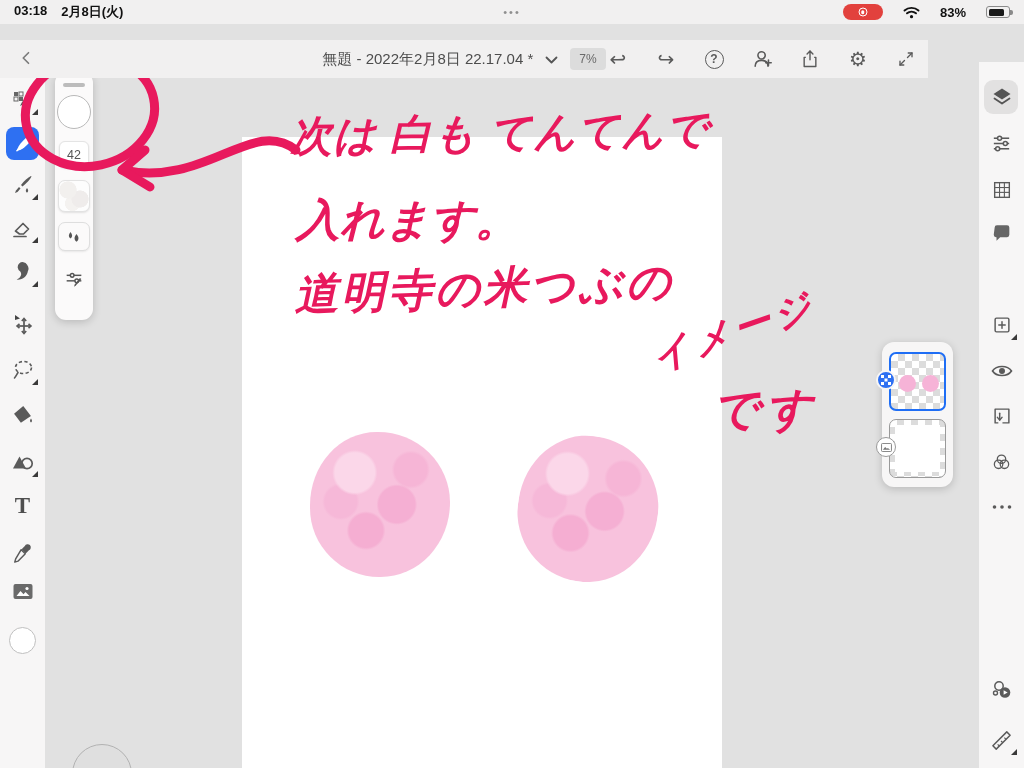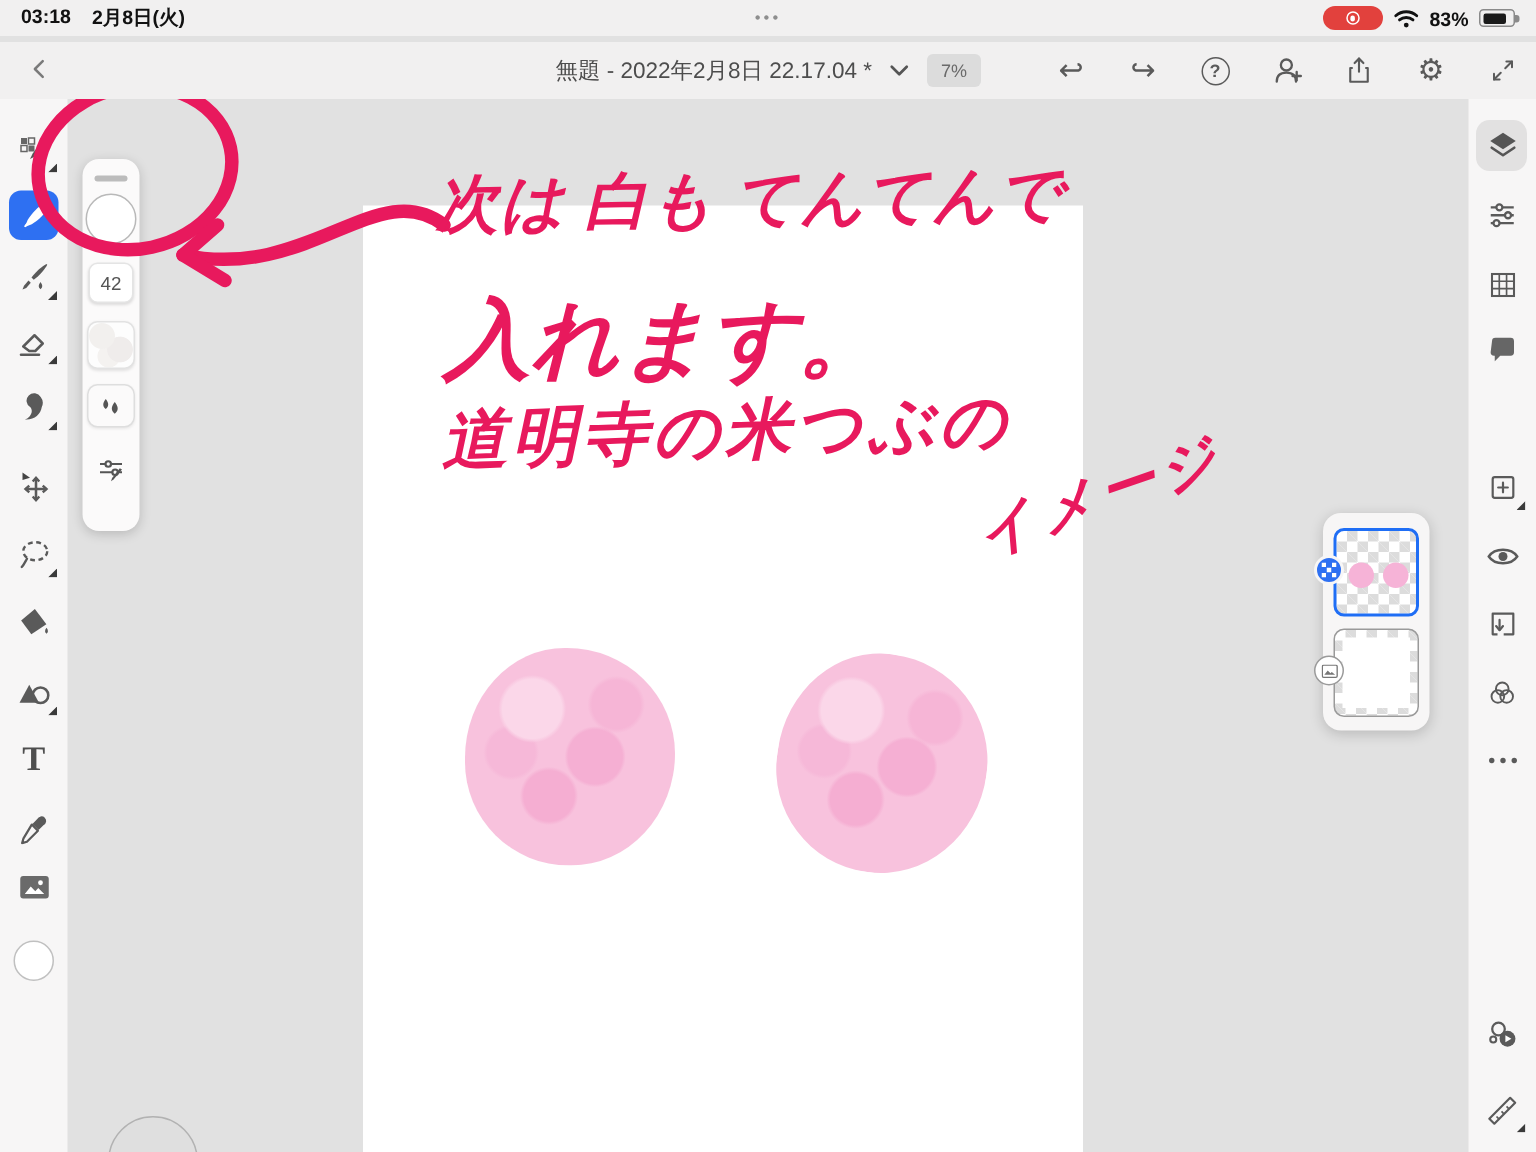--- a/index.html
+++ b/index.html
@@ -4,30 +4,30 @@
 <style>
   * { margin:0; padding:0; box-sizing:border-box; }
   html,body { width:1024px; height:768px; overflow:hidden; }
   body { font-family:"Liberation Sans","DejaVu Sans",sans-serif; background:#e1e1e1; position:relative; }
 
   
   .status-bar { position:absolute; top:0; left:0; width:1024px; height:24px; background:#f1f0f0; z-index:10;
     display:flex; align-items:center; justify-content:space-between; padding:0 14px; }
   .sb-left { display:flex; gap:14px; font-size:13px; font-weight:bold; color:#111; }
   .sb-center { position:absolute; left:0; right:0; text-align:center; color:#8e8e8e; font-size:11px; letter-spacing:2px; }
-  .sb-right { display:flex; align-items:center; gap:7px; z-index:2;justify-content:flex-end; }
+  .sb-right { display:flex; align-items:center; gap:20px; z-index:2;justify-content:flex-end; }
   .rec-pill { width:40px; height:16px; border-radius:9px; background:#e2413d; position:relative; }
   .rec-ring { position:absolute; left:50%; top:50%; transform:translate(-50%,-50%); width:9px; height:9px; border:1.8px solid #fff; border-radius:50%; }
   .rec-dot { position:absolute; left:50%; top:50%; transform:translate(-50%,-50%); width:3.5px; height:3.5px; background:#fff; border-radius:50%; }
   .batt-label { font-size:13px; font-weight:bold; color:#111; }
   .battery { width:24px; height:12px; border:1px solid #8a8a8a; border-radius:3px; position:relative; padding:1.5px; }
   .battery-fill { height:100%; width:82%; background:#1a1a1a; border-radius:1.5px; }
   .battery-nub { position:absolute; right:-3.5px; top:3px; width:2.5px; height:5px; background:#8a8a8a; border-radius:0 2px 2px 0; }
 
-  .top-bar { position:absolute; top:28px; left:0; width:1024px; height:38px; background:#f1f0f0; z-index:9;
+  .top-bar { position:absolute; top:40px; left:0; width:928px; height:38px; background:#f1f0f0; z-index:9;
     display:flex; align-items:center; }
   .back-btn { position:absolute; left:14px; top:5px; width:26px; height:26px; display:flex; align-items:center; justify-content:center; }
   .title-group { position:absolute; left:0; right:0; display:flex; align-items:center; justify-content:center; gap:12px; }
   .doc-title { font-size:15px; color:#4d4d4d; }
   .zoom-badge { background:#dcdcdc; color:#6a6a6a; font-size:12px; padding:4px 9px; border-radius:4px; }
   .tb-right { position:absolute; right:10px; display:flex; align-items:center; gap:24px; }
   .tb-ico { width:24px; height:24px; display:flex; align-items:center; justify-content:center; color:#5a5a5a; font-size:20px; line-height:1; }
   .help-circle { width:19px; height:19px; border:1.6px solid #5a5a5a; border-radius:50%; display:flex; align-items:center; justify-content:center; font-size:12px; font-weight:bold; color:#5a5a5a; }
 
   
@@ -36,21 +36,21 @@
 
   
   .left-toolbar { position:absolute; left:0; top:62px; width:45px; height:706px; background:#f7f6f6; z-index:2; }
   .ltool { position:absolute; left:0; width:45px; height:36px; display:flex; align-items:center; justify-content:center; }
   .sel-blue { position:absolute; left:6px; top:65px; width:33px; height:33px; background:#2e70f2; border-radius:8px; }
   .caret { position:absolute; right:7px; bottom:3px; width:6px; height:6px; background:#3a3a3a; clip-path:polygon(100% 0,100% 100%,0 100%); }
   .color-swatch { width:27px; height:27px; border-radius:50%; background:#fff; border:1.5px solid #c0c0c0; }
 
   
   .brush-panel { position:absolute; left:55px; top:72px; width:38px; height:248px; background:#fbfafa; border-radius:11px;
-    box-shadow:0 2px 8px rgba(0,0,0,.18); z-index:3;margin-top:34px; }
+    box-shadow:0 2px 8px rgba(0,0,0,.18); z-index:3; }
   .bp-handle { position:absolute; left:8px; top:11px; width:22px; height:4px; background:#bcbcbc; border-radius:2px; }
   .bp-size-circle { position:absolute; left:2px; top:23px; width:34px; height:34px; background:#fff; border:1.5px solid #b9b9b9; border-radius:50%; }
   .bp-size-value { position:absolute; left:4px; top:69px; width:30px; height:27px; background:#fff; border:1px solid #e4e4e4; border-radius:6px;
     box-shadow:0 1px 2px rgba(0,0,0,.12); display:flex; align-items:center; justify-content:center; font-size:12.5px; color:#555; }
   .bp-texture { position:absolute; left:3px; top:108px; width:32px; height:32px; border-radius:7px; border:1px solid #e2e2e2;
     background:radial-gradient(circle at 30% 30%, #f2f0ee 0 28%, transparent 30%),
                radial-gradient(circle at 70% 60%, #efeceb 0 30%, transparent 32%),
                radial-gradient(circle at 45% 75%, #f4f2f0 0 26%, transparent 28%), #fdfdfd;
     box-shadow:0 1px 2px rgba(0,0,0,.1); }
   .bp-flow { position:absolute; left:3px; top:150px; width:32px; height:29px; border-radius:7px; border:1px solid #dedede;
@@ -91,21 +91,21 @@
       radial-gradient(circle at 72% 26%, #f6b5d6 0 11%, transparent 13%),
       radial-gradient(circle at 22% 48%, #f6b8d8 0 12%, transparent 14%),
       #f8c2dd; }
   .blob1 { left:310px; top:370px; width:140px; height:145px; }
   .blob2 { left:518px; top:374px; width:140px; height:146px; transform:rotate(8deg); }
 
   
   .annotation-layer { position:absolute; inset:0; z-index:5; pointer-events:none;font-style:italic; }
   .hand-text { position:absolute; color:#e8195d; font-weight:bold; white-space:nowrap; line-height:1; }
   .ht1 { left:290px; top:112px; font-size:42px; letter-spacing:1px; transform:rotate(-1deg); }
-  .ht2 { left:296px; top:198px; font-size:58px; }
+  .ht2 { left:296px; top:198px; font-size:44px; }
   .ht3 { left:294px; top:266px; font-size:44px; letter-spacing:3px; transform:rotate(-2deg); }
   .ht4 { left:648px; top:312px; font-size:38px; letter-spacing:4px; transform:rotate(-19deg); }
   .ht5 { left:712px; top:386px; font-size:46px; letter-spacing:6px; }
   svg.anno { position:absolute; inset:0; }
 </style>
 </head>
 <body>
 
 <div class="status-bar">
   <div class="sb-left">
@@ -437,13 +437,14 @@
 <div class="annotation-layer">
   <svg class="anno" width="1024" height="768" viewBox="0 0 1024 768">
     <ellipse cx="90" cy="112" rx="65" ry="54" fill="none" stroke="#e8195d" stroke-width="9" transform="rotate(-12 90 112)" stroke-linecap="round"></ellipse>
     <path d="M296,150 C252,116 206,188 122,170" fill="none" stroke="#e8195d" stroke-width="9" stroke-linecap="round"></path>
     <path d="M122,170 L145,150 M122,170 L150,187" fill="none" stroke="#e8195d" stroke-width="9" stroke-linecap="round"></path>
   </svg>
   <div class="hand-text ht1">次は 白も てんてんで</div>
   <div class="hand-text ht2">入れます。</div>
   <div class="hand-text ht3">道明寺の米つぶの</div>
   <div class="hand-text ht4">イメージ</div>
+  <div class="hand-text ht5">です</div>
 </div>
 
 </body></html>

